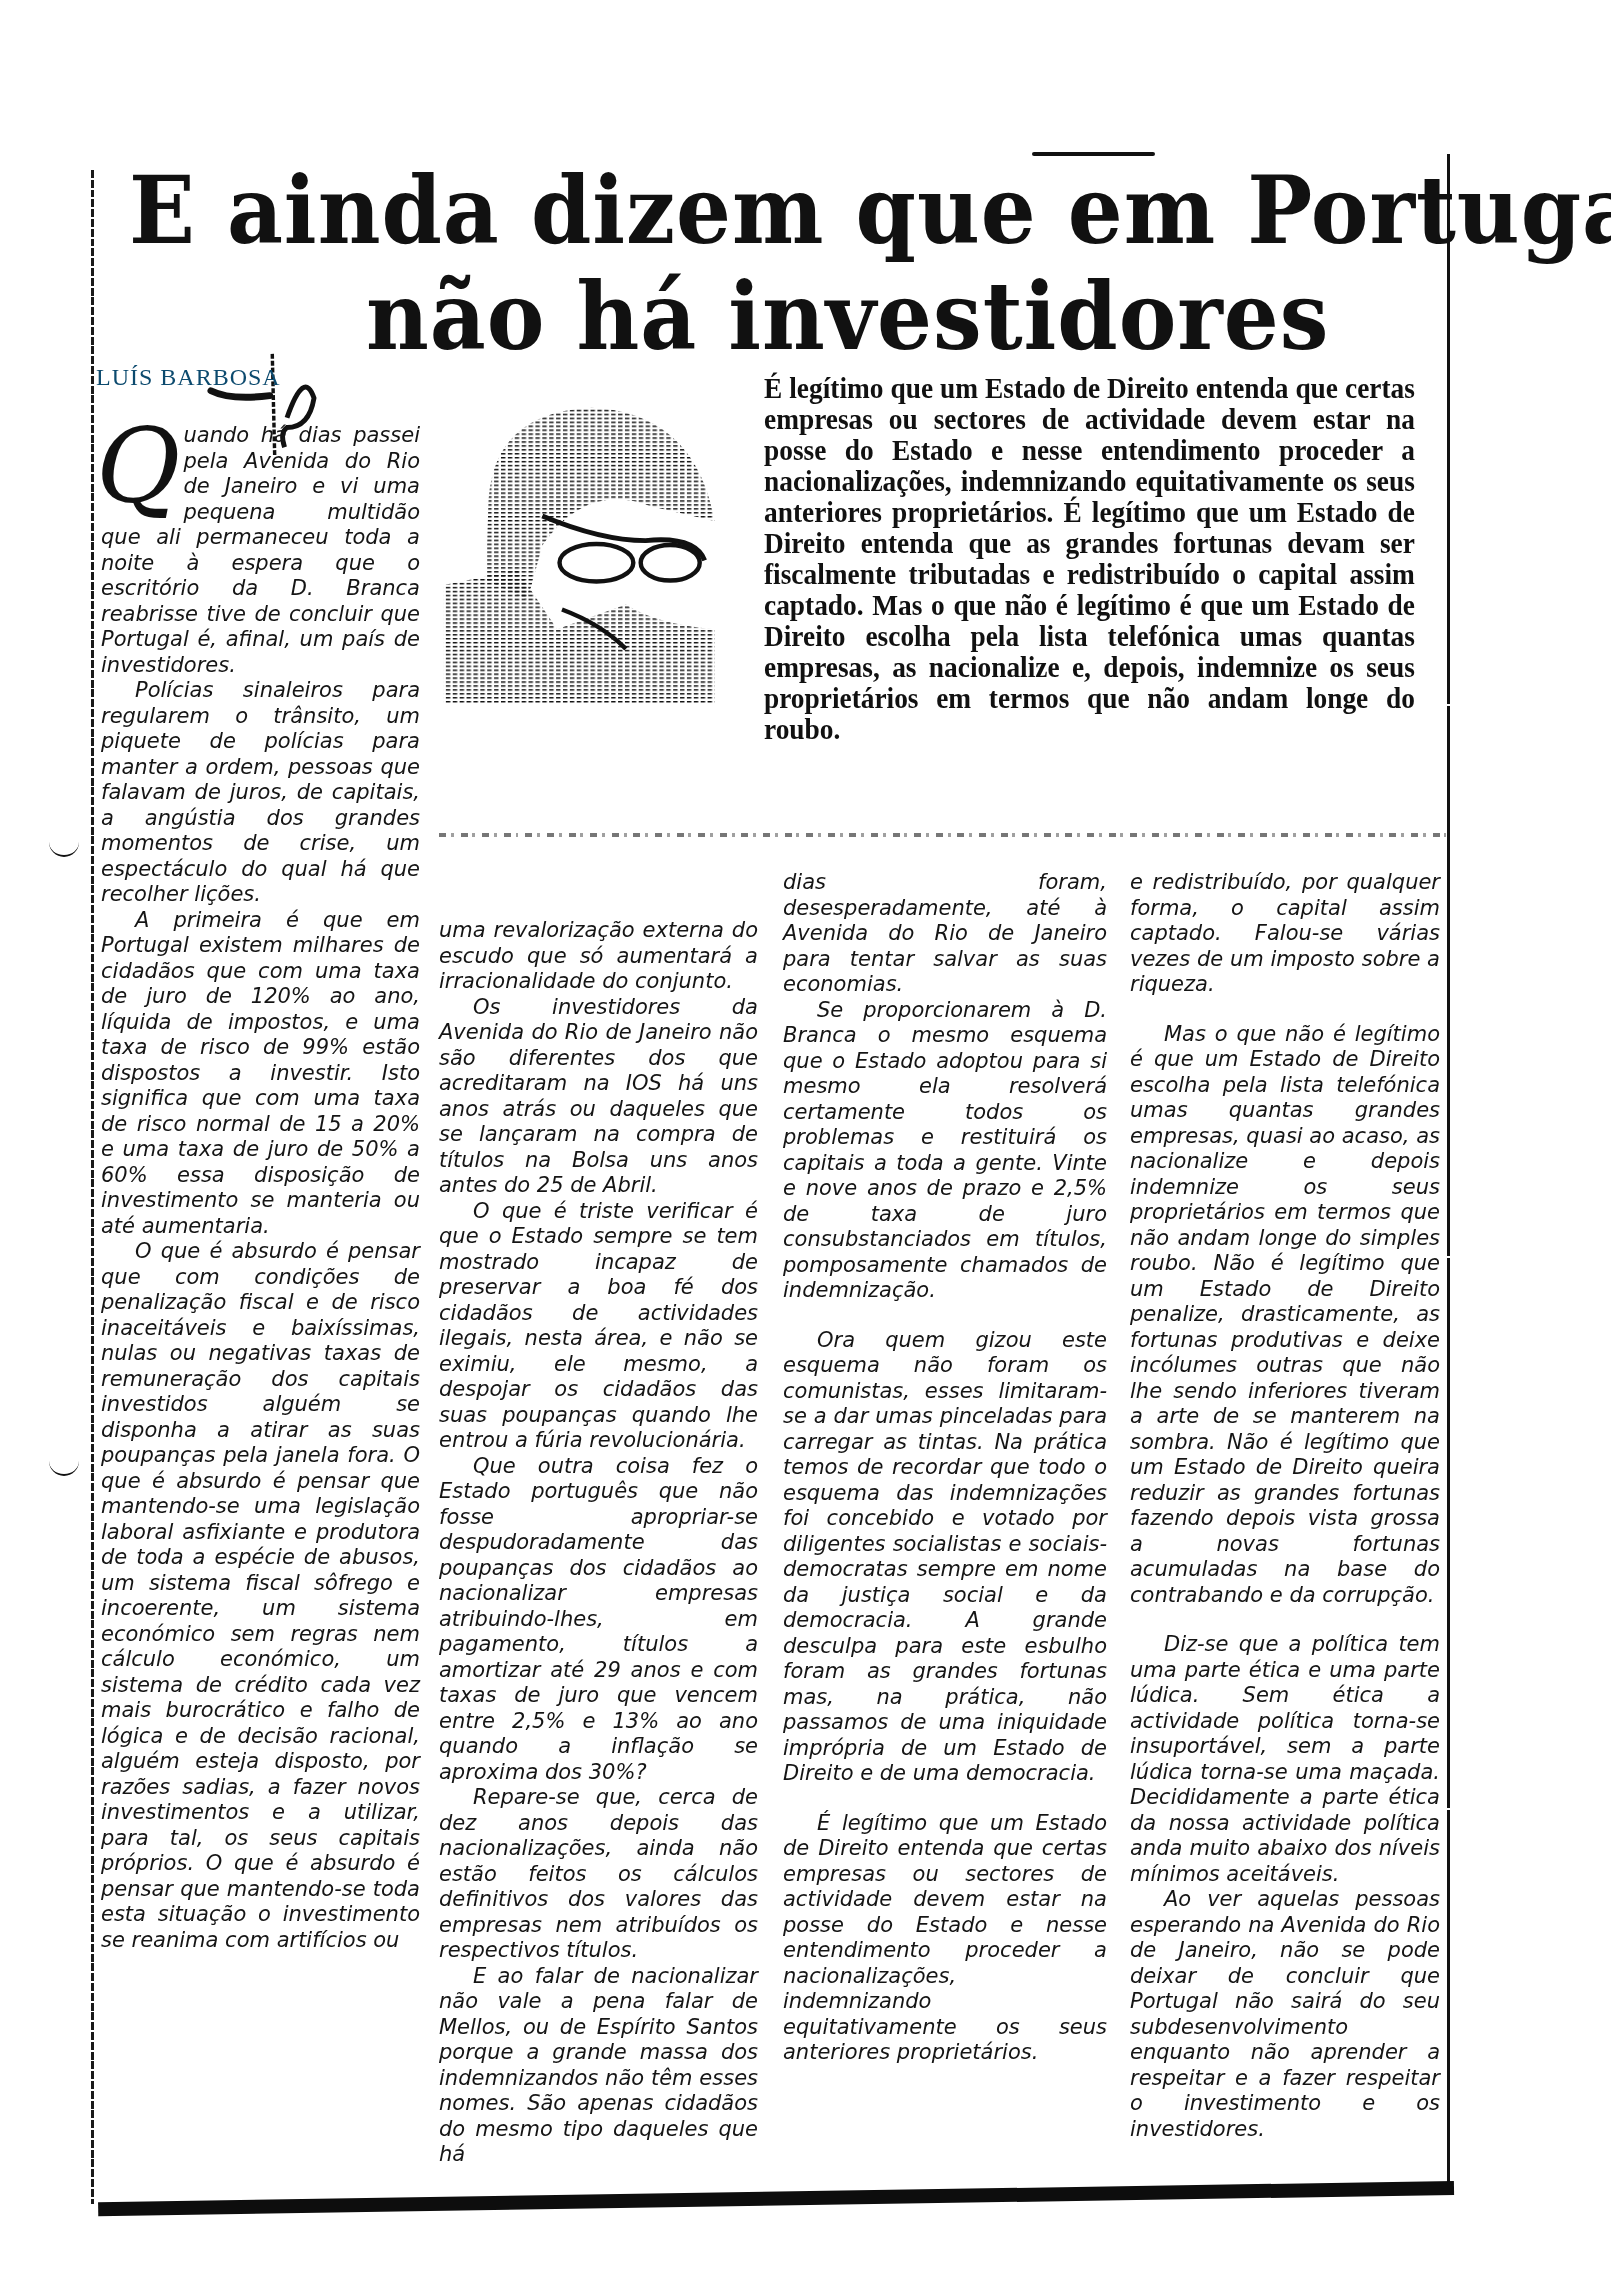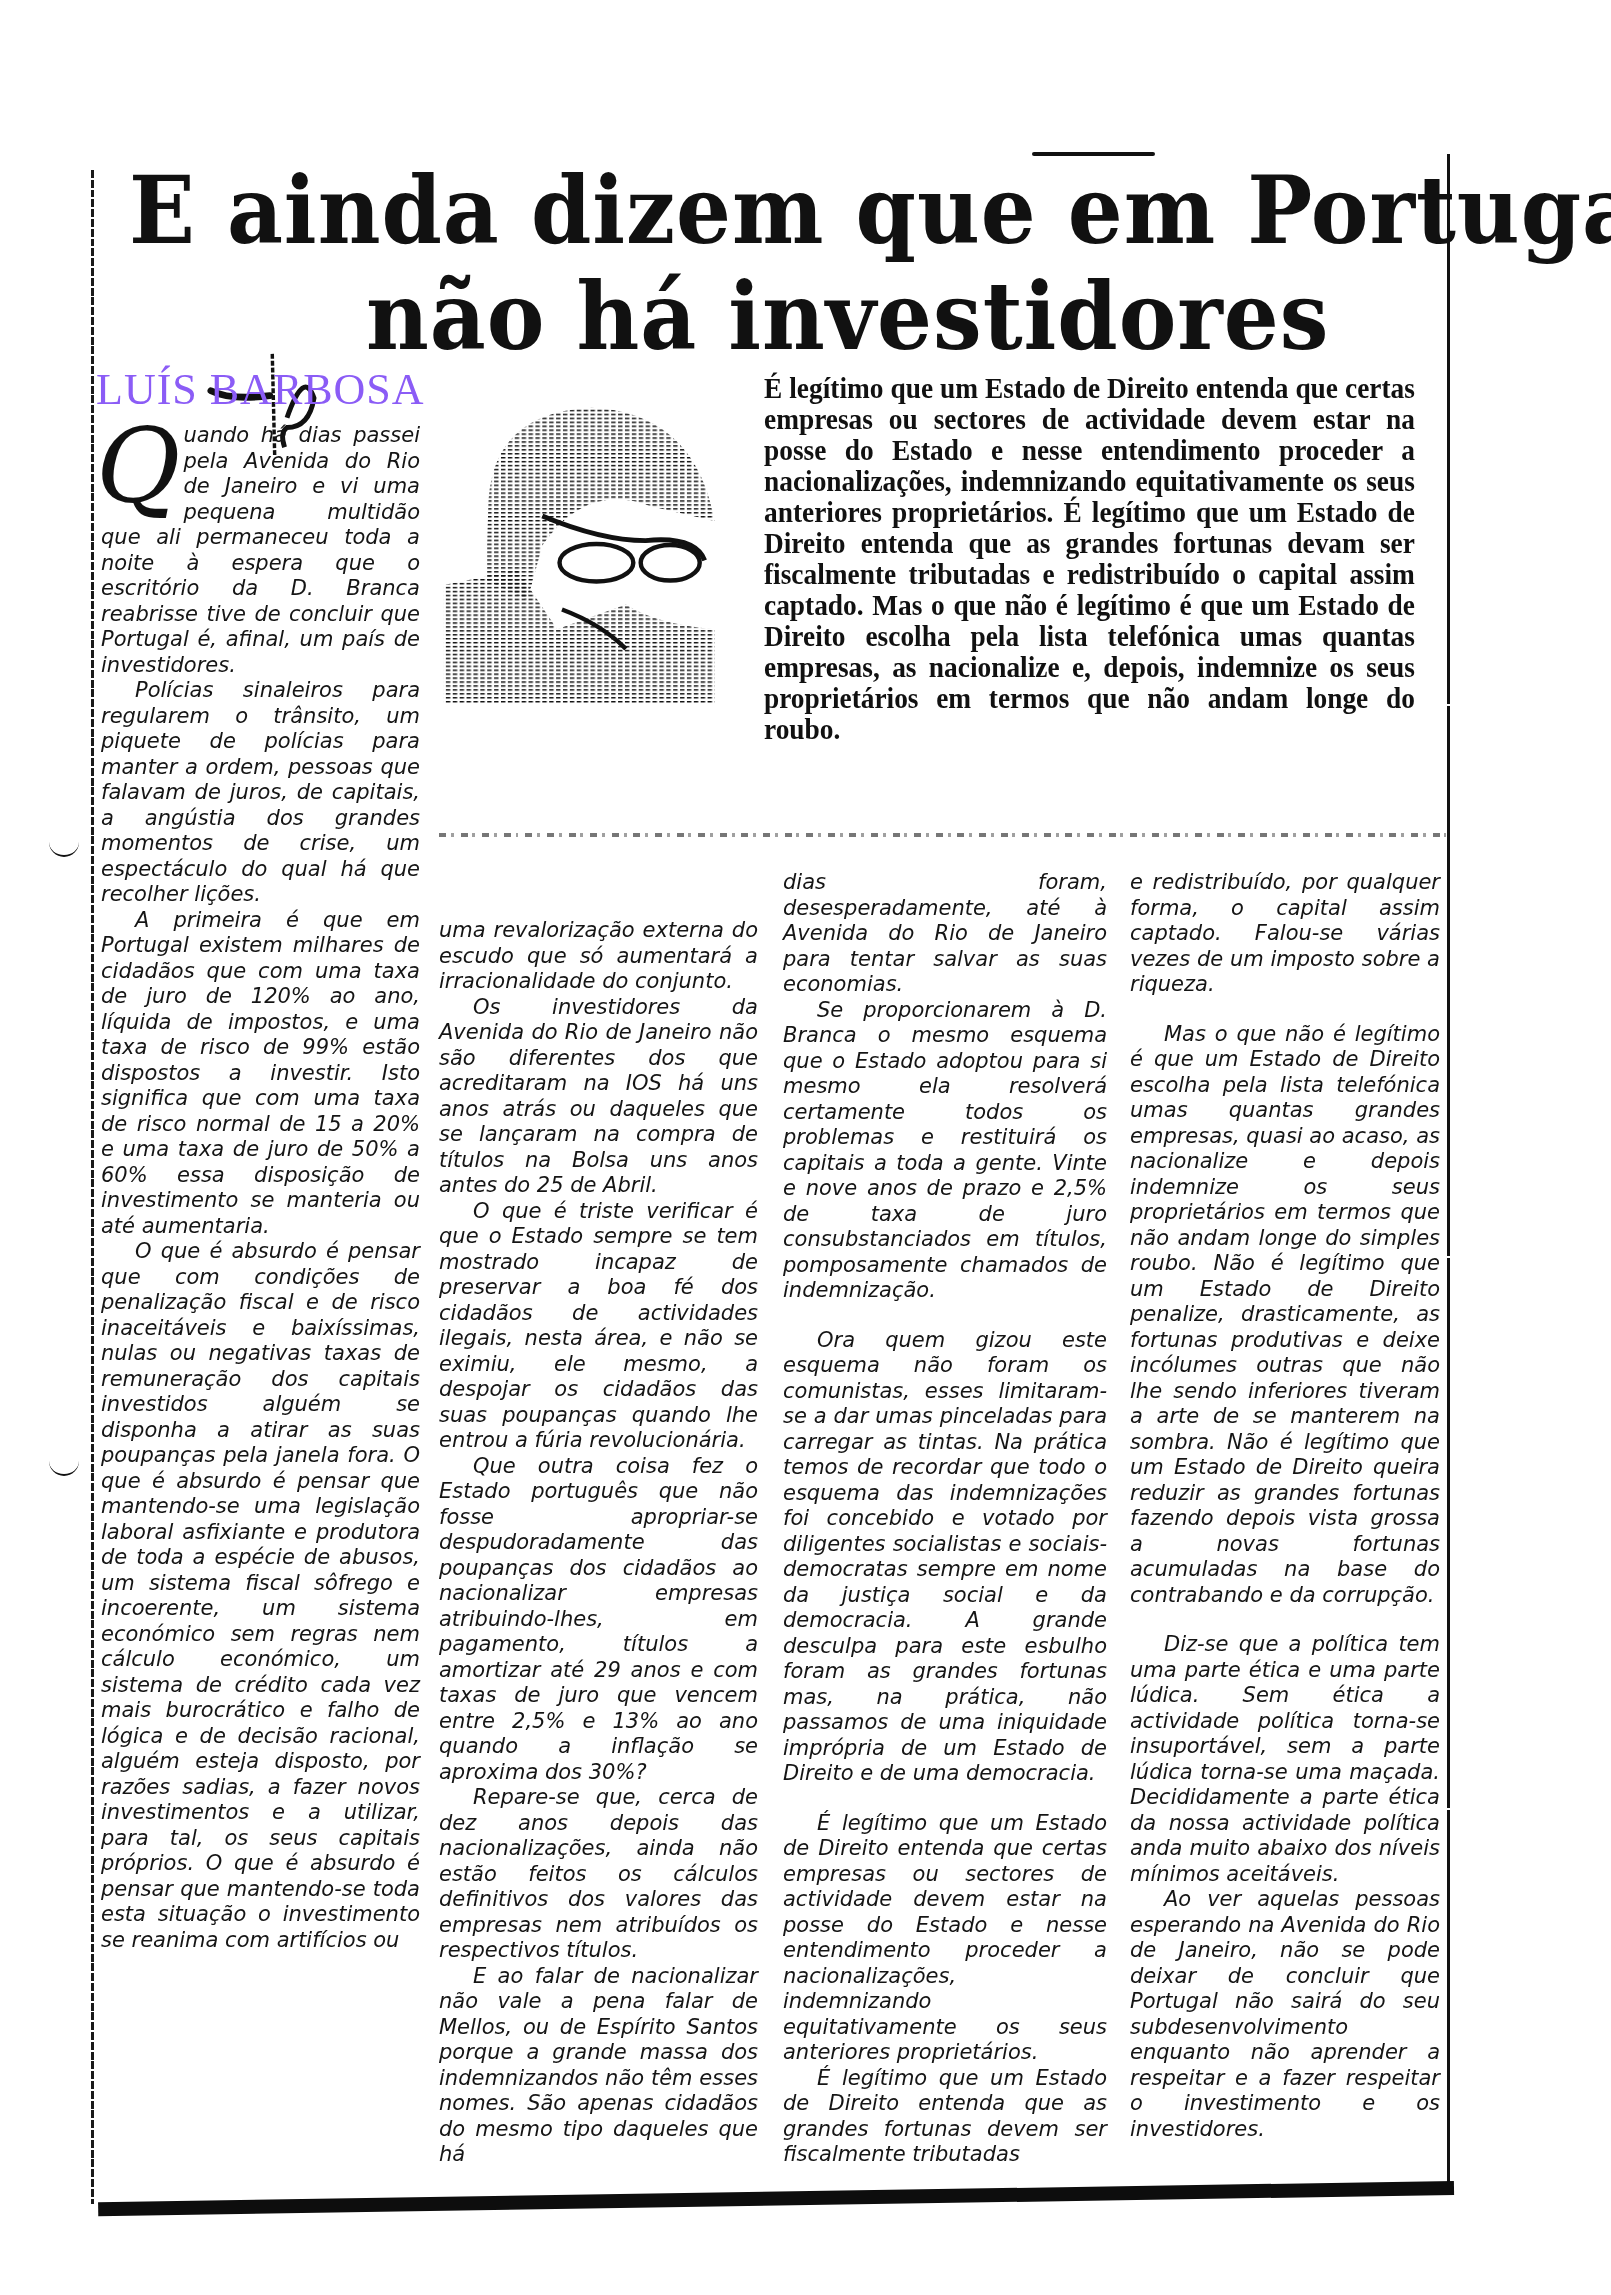--- a/index.html
+++ b/index.html
@@ -6,21 +6,21 @@
   body { width: 1612px; height: 2295px; position: relative; overflow: hidden; color: #111111; }
   .abs { position: absolute; }
   .frame-left { left: 91px; top: 170px; width: 2.5px; height: 2034px; background: repeating-linear-gradient(to bottom, #1a1a1a 0 7.9px, transparent 7.9px 9.8px); }
   .frame-right { left: 1447px; top: 154px; width: 3.4px; height: 2030px; background: repeating-linear-gradient(to bottom, #111 0 14.7px, #111 14.7px 550px, transparent 550px 552px); }
   .frame-bottom { left: 98px; top: 2181px; width: 1356px; height: 13.8px; background: #0d0d0d; transform: rotate(-0.9deg); transform-origin: right center; }
   .top-rule { left: 1032px; top: 152px; width: 123px; height: 4.4px; background: #111; border-radius: 2px; }
   .headline { font-family: "DejaVu Serif", serif; font-weight: bold; color: #111; white-space: nowrap; letter-spacing: 1px; }
   .headline.l1 { left: 129px; top: 162px; font-size: 93px; line-height: 98px; transform: scaleX(0.93); transform-origin: left top; }
   .headline.l2 { left: 366px; top: 268px; font-size: 93px; line-height: 98px; transform: scaleX(0.93); transform-origin: left top; }
   .signature { left: 201px; top: 295px; width: 118px; height: 162px; }
-  .byline { left: 96px; top: 364px; font-family: "Liberation Serif", serif; font-size: 44px; letter-spacing: 1px; color: #8b5cf6; white-space: nowrap; }
+  .byline { left: 96px; top: 364px; font-family: "Liberation Serif", serif; font-size: 24px; letter-spacing: 1px; color: #0c4a6e; white-space: nowrap; }
   .photo { left: 439px; top: 393px; width: 305px; height: 310px; }
   .lead { left: 764px; top: 373px; width: 678px; font-family: "Liberation Serif", serif; font-weight: bold; font-size: 28.5px; line-height: 31px; text-align: justify; transform: scaleX(0.96); transform-origin: left top; }
   .lead p { margin: 0; }
   .dotted-rule { left: 439px; top: 833px; width: 1007px; height: 3.9px; background: repeating-linear-gradient(to right, #555 0 6.9px, transparent 6.9px 11.8px, #888 11.8px 14.7px, transparent 14.7px 21.6px); opacity: 0.8; }
   .col { font-family: "DejaVu Sans", sans-serif; font-style: italic; font-size: 21px; line-height: 25.5px; text-align: justify; color: #151515; }
   .col p { margin: 0; text-indent: 34px; }
   .col p.noindent { text-indent: 0; }
   .col p.gap { margin-top: 24px; }
   .col1 { left: 101px; top: 423px; width: 319px; }
   .col2 { left: 439px; top: 870px; width: 319px; margin-top: 48px; }
@@ -87,21 +87,20 @@
   <p>Que outra coisa fez o Estado português que não fosse apropriar-se despudoradamente das poupanças dos cidadãos ao nacionalizar empresas atribuindo-lhes, em pagamento, títulos a amortizar até 29 anos e com taxas de juro que vencem entre 2,5% e 13% ao ano quando a inflação se aproxima dos 30%?</p>
   <p>Repare-se que, cerca de dez anos depois das nacionalizações, ainda não estão feitos os cálculos definitivos dos valores das empresas nem atribuídos os respectivos títulos.</p>
   <p>E ao falar de nacionalizar não vale a pena falar de Mellos, ou de Espírito Santos porque a grande massa dos indemnizandos não têm esses nomes. São apenas cidadãos do mesmo tipo daqueles que há</p>
 </div>
 
 <div class="abs col col3">
   <p class="noindent">dias foram, desesperadamente, até à Avenida do Rio de Janeiro para tentar salvar as suas economias.</p>
   <p>Se proporcionarem à D. Branca o mesmo esquema que o Estado adoptou para si mesmo ela resolverá certamente todos os problemas e restituirá os capitais a toda a gente. Vinte e nove anos de prazo e 2,5% de taxa de juro consubstanciados em títulos, pomposamente chamados de indemnização.</p>
   <p class="gap">Ora quem gizou este esquema não foram os comunistas, esses limitaram-se a dar umas pinceladas para carregar as tintas. Na prática temos de recordar que todo o esquema das indemnizações foi concebido e votado por diligentes socialistas e sociais-democratas sempre em nome da justiça social e da democracia. A grande desculpa para este esbulho foram as grandes fortunas mas, na prática, não passamos de uma iniquidade imprópria de um Estado de Direito e de uma democracia.</p>
   <p class="gap">É legítimo que um Estado de Direito entenda que certas empresas ou sectores de actividade devem estar na posse do Estado e nesse entendimento proceder a nacionalizações, indemnizando equitativamente os seus anteriores proprietários.</p>
-  <p>É legítimo que um Estado de Direito entenda que as grandes fortunas devem ser fiscalmente tributadas</p>
 </div>
 
 <div class="abs col col4">
   <p class="noindent">e redistribuído, por qualquer forma, o capital assim captado. Falou-se várias vezes de um imposto sobre a riqueza.</p>
   <p class="gap">Mas o que não é legítimo é que um Estado de Direito escolha pela lista telefónica umas quantas grandes empresas, quasi ao acaso, as nacionalize e depois indemnize os seus proprietários em termos que não andam longe do simples roubo. Não é legítimo que um Estado de Direito penalize, drasticamente, as fortunas produtivas e deixe incólumes outras que não lhe sendo inferiores tiveram a arte de se manterem na sombra. Não é legítimo que um Estado de Direito queira reduzir as grandes fortunas fazendo depois vista grossa a novas fortunas acumuladas na base do contrabando e da corrupção.</p>
   <p class="gap">Diz-se que a política tem uma parte ética e uma parte lúdica. Sem ética a actividade política torna-se insuportável, sem a parte lúdica torna-se uma maçada. Decididamente a parte ética da nossa actividade política anda muito abaixo dos níveis mínimos aceitáveis.</p>
   <p>Ao ver aquelas pessoas esperando na Avenida do Rio de Janeiro, não se pode deixar de concluir que Portugal não sairá do seu subdesenvolvimento enquanto não aprender a respeitar e a fazer respeitar o investimento e os investidores.</p>
 </div>
 
 

